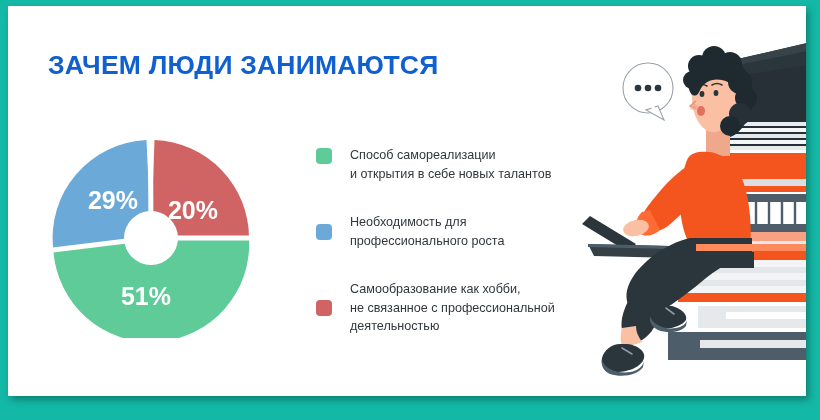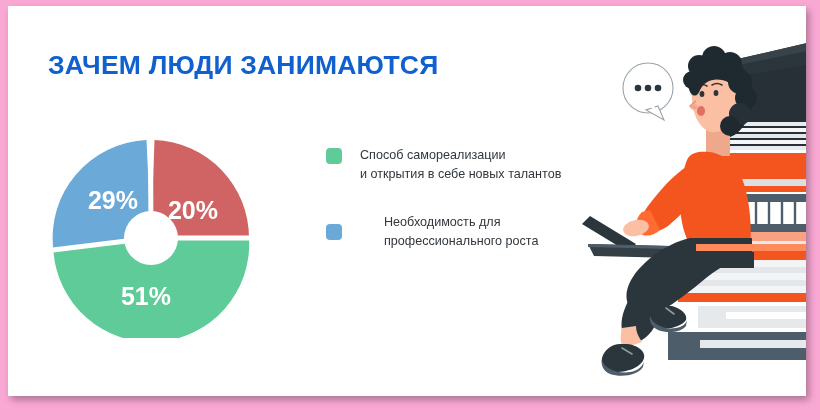--- a/index.html
+++ b/index.html
@@ -9,21 +9,21 @@
     width: 820px;
     height: 420px;
     overflow: hidden;
     font-family: "Liberation Sans", sans-serif;
   }
 
   #stage {
     position: relative;
     width: 820px;
     height: 420px;
-    background: #f9a8d4;
+    background: #14b8a6;
   }
 
   
   .card {
     position: absolute;
     left: 8px;
     top: 6px;
     width: 798px;
     height: 390px;
     background: #ffffff;
@@ -60,21 +60,21 @@
     font-size: 25px;
     font-weight: bold;
     fill: #ffffff;
     text-anchor: middle;
     dominant-baseline: central;
   }
 
   
   .legend {
     position: absolute;
-    left: 318px;
+    left: 308px;
     top: 140px;
     width: 270px;
   }
   .legend-item {
     position: relative;
     display: flex;
     align-items: flex-start;
     margin-bottom: 30px;
   }
   .legend-item:last-child { margin-bottom: 0; }
@@ -85,21 +85,21 @@
     border-radius: 4px;
     margin-right: 18px;
     margin-top: 2px;
   }
   .legend-text {
     font-size: 12.6px;
     line-height: 1.47;
     color: #31373d;
     white-space: pre-line;
   }
-  .legend-item.center-dot { align-items: center; gap: 24px; }
+  .legend-item.center-dot { align-items: center; }
   .legend-item.center-dot .swatch { margin-top: 0; }
 
   
   .illus {
     position: absolute;
     left: 572px;
     top: 0px;
     width: 226px;
     height: 390px;
     overflow: hidden;
@@ -152,20 +152,26 @@
         <span class="legend-text">Способ самореализации
 и открытия в себе новых талантов</span>
       </div>
 
       <div class="legend-item center-dot">
         <span class="swatch" style="background:#6aa9d8"></span>
         <span class="legend-text">Необходимость для
 профессионального роста</span>
       </div>
 
+      <div class="legend-item center-dot">
+        <span class="swatch" style="background:#d06464"></span>
+        <span class="legend-text">Самообразование как хобби,
+не связанное с профессиональной
+деятельностью</span>
+      </div>
 
     </div>
 
     <div class="illus">
       <svg width="226" height="390" viewBox="0 0 226 390">
 
         <g>
           <path d="M118 62 L232 36 L232 68 L146 82 Z" fill="#2b363c"></path>
           <path d="M146 72 L232 58 L232 140 L146 140 Z" fill="#263036"></path>
           <path d="M118 62 L232 36 L232 44 L124 66 Z" fill="#384349"></path>

